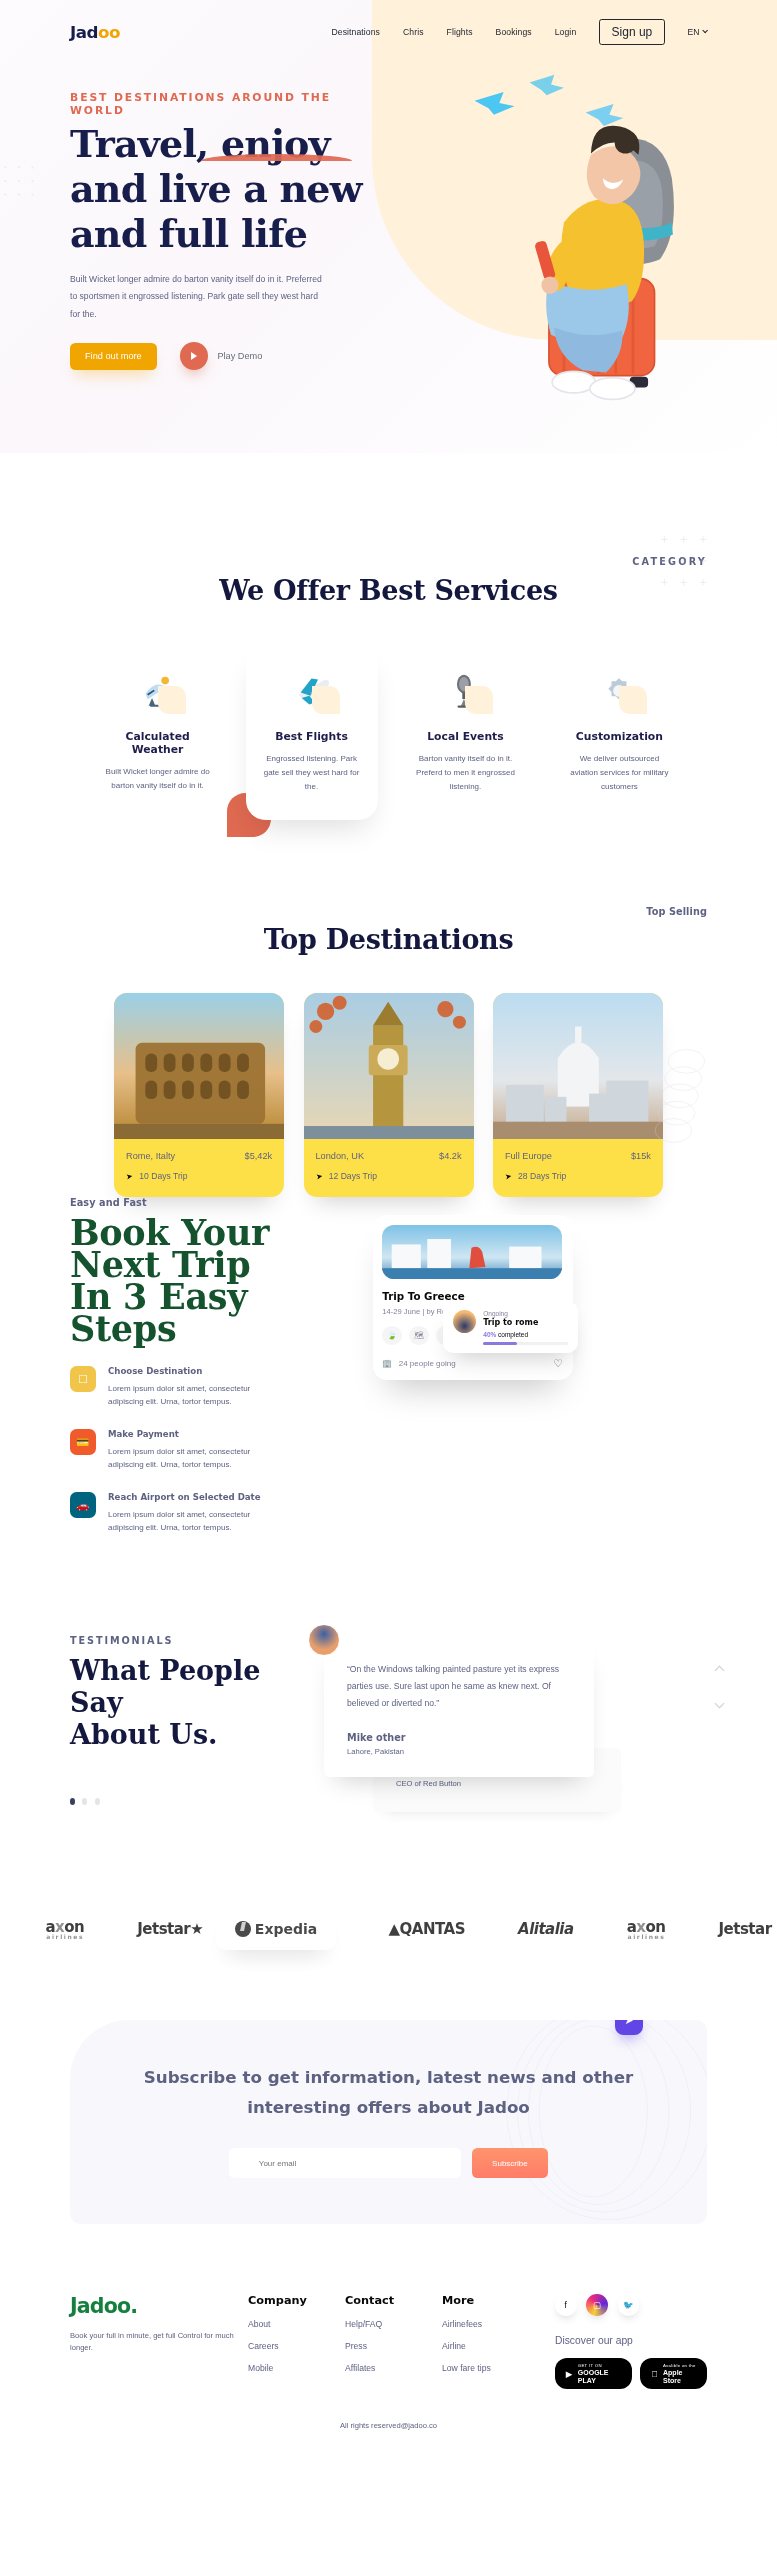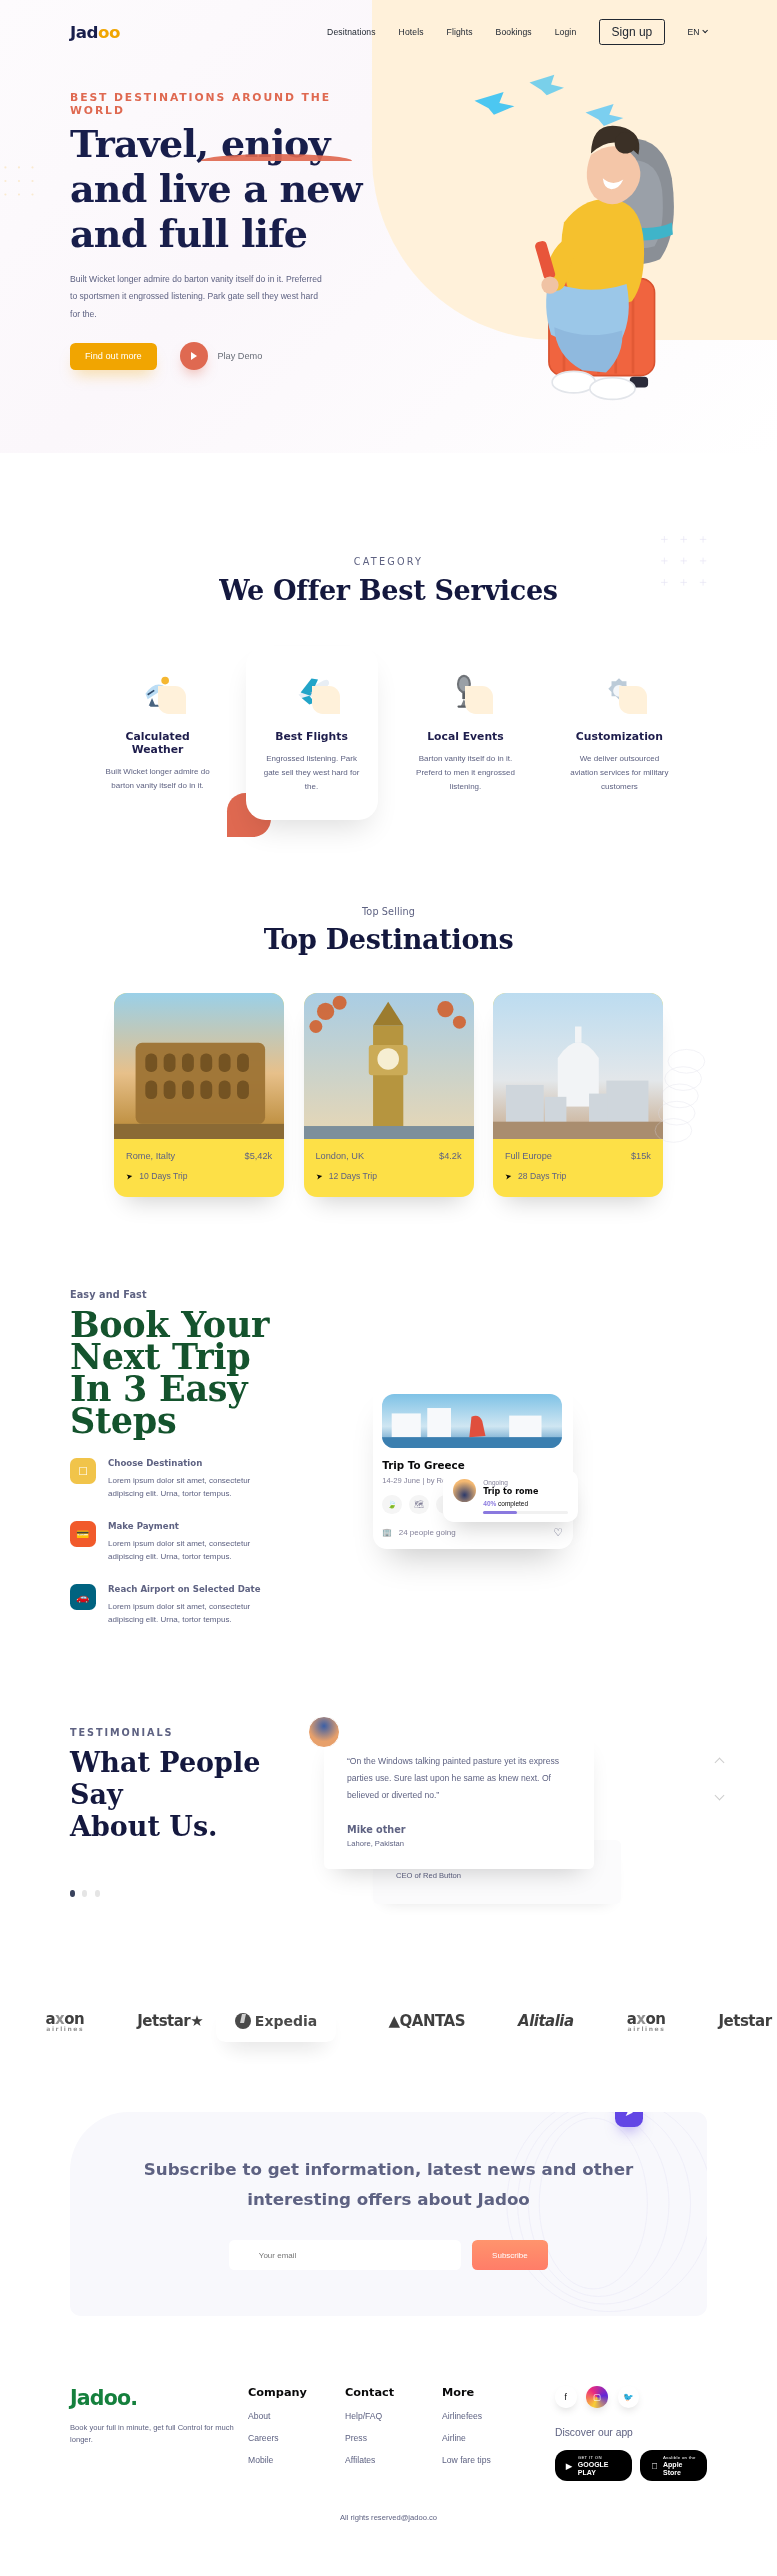--- a/index.html
+++ b/index.html
@@ -102,21 +102,21 @@
 
   .hero-right { position: relative; flex: 1; }
   .traveler {
     position: absolute; right: -32px; top: 18.3px;
     width: 281px; height: 345px;
   }
 
   
   .section { position: relative; padding: 0 70px; }
   .sec-eyebrow {
-    text-align: center; color: #5E6282; font-size: 9.7px; font-weight: normal;
+    text-align: right; color: #5E6282; font-size: 9.7px; font-weight: bold;
     letter-spacing: 2.2px; text-transform: uppercase;
     font-family: "DejaVu Sans", sans-serif;
   }
   .sec-eyebrow.normal { text-transform: none; letter-spacing: 0.1px; font-size: 9.7px; }
   .sec-title {
     text-align: center; margin-top: 7.6px;
     font-family: "DejaVu Serif", serif; font-weight: bold;
     font-size: 27px; color: #14183E; letter-spacing: -0.3px;
   }
 
@@ -159,21 +159,21 @@
     box-shadow: 0 15px 25px -12px rgba(0,0,0,.20);
   }
   .dest-img { height: 146px; position: relative; }
   .dest-body { padding: 12px 12px 16px 12px; }
   .dest-row { display: flex; justify-content: space-between; font-size: 9.2px; color: #5E6282; }
   .dest-trip { margin-top: 9.7px; display: flex; align-items: center; gap: 6.5px; font-size: 8.6px; color: #5E6282; }
   .send-ico { color: #080809; font-size: 8px; transform: rotate(-10deg); }
   .dest-swirl { position: absolute; right: -28px; top: 52px; width: 81px; height: 119px; opacity: .5; }
 
   
-  .steps { margin-top: 92px; display: flex; align-items: center; }
+  .steps { display: flex; }
   .steps-left { width: 281px; }
   .steps-eyebrow { color: #5E6282; font-size: 9.7px; font-weight: bold; letter-spacing: 0.1px; font-family: "DejaVu Sans", sans-serif;}
   .steps-title {
     margin-top: 8.6px; font-family: "DejaVu Serif", serif; font-weight: bold;
     font-size: 35px; line-height: 32px; color: #14532d; letter-spacing: -0.3px;
   }
   .step-item { display: flex; gap: 12px; margin-top: 21.6px; }
   .step-ico { width: 26px; height: 26px; border-radius: 6.5px; flex: 0 0 26px; display:flex;align-items:center;justify-content:center;color:#fff;font-size:10.8px;}
   .step-h { font-size: 8.6px; font-weight: bold; color: #5E6282; font-family:"DejaVu Sans",sans-serif;}
   .step-p { margin-top: 5.4px; font-size: 8px; line-height: 13px; color: #5E6282; width: 173px; }
@@ -323,21 +323,21 @@
           <circle cx="60" cy="60" r="2"></circle>
       </g>
     </svg>
 
     <nav class="nav">
       <div class="logo">
         <span>Jad</span><span class="oo">oo</span>
       </div>
       <div class="nav-links">
         <a class="nav-link">Desitnations</a>
-        <a class="nav-link">Hotels</a>
+        <a class="nav-link">Chris</a>
         <a class="nav-link">Flights</a>
         <a class="nav-link">Bookings</a>
         <a class="nav-link">Login</a>
         <button class="nav-signup">Sign up</button>
         <div class="nav-lang">
           <span>EN</span>
           <span class="chev"></span>
         </div>
       </div>
     </nav>

